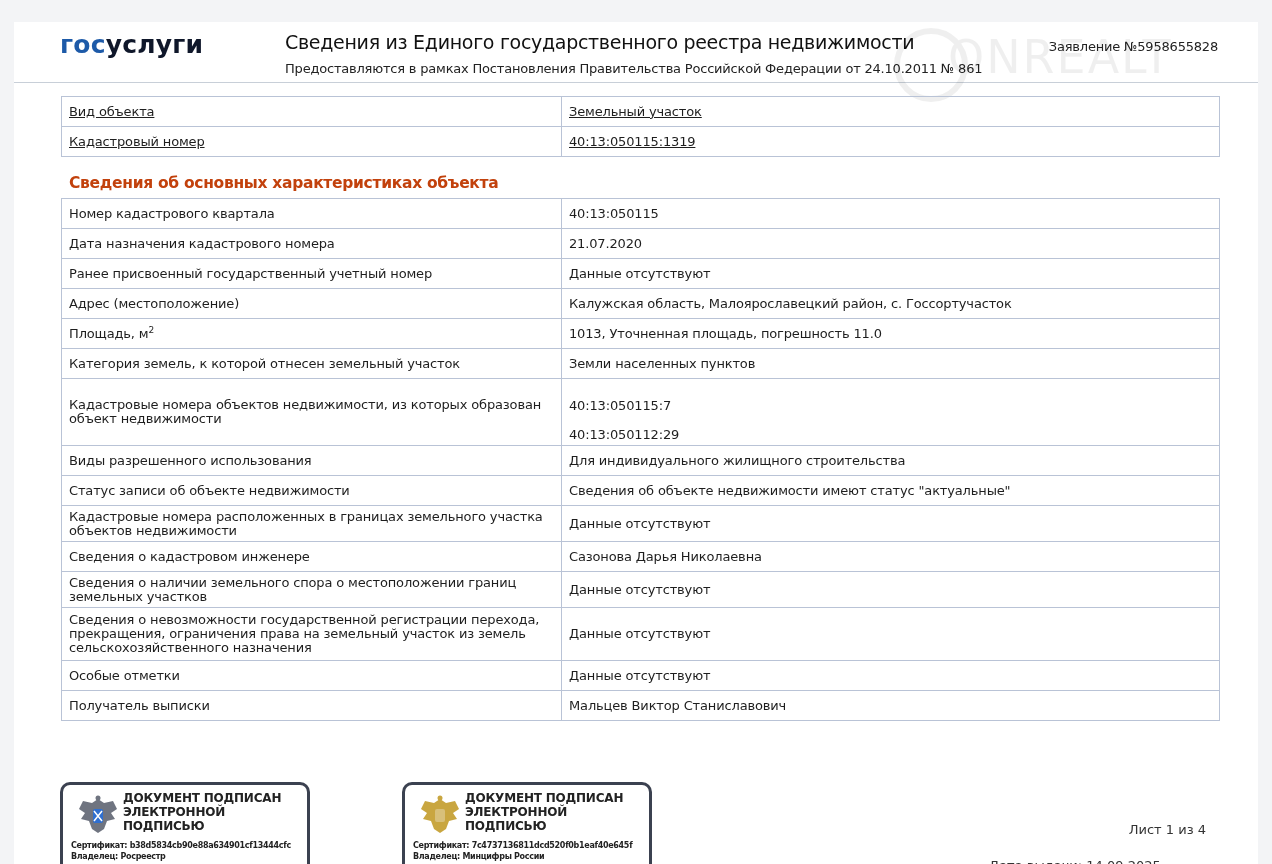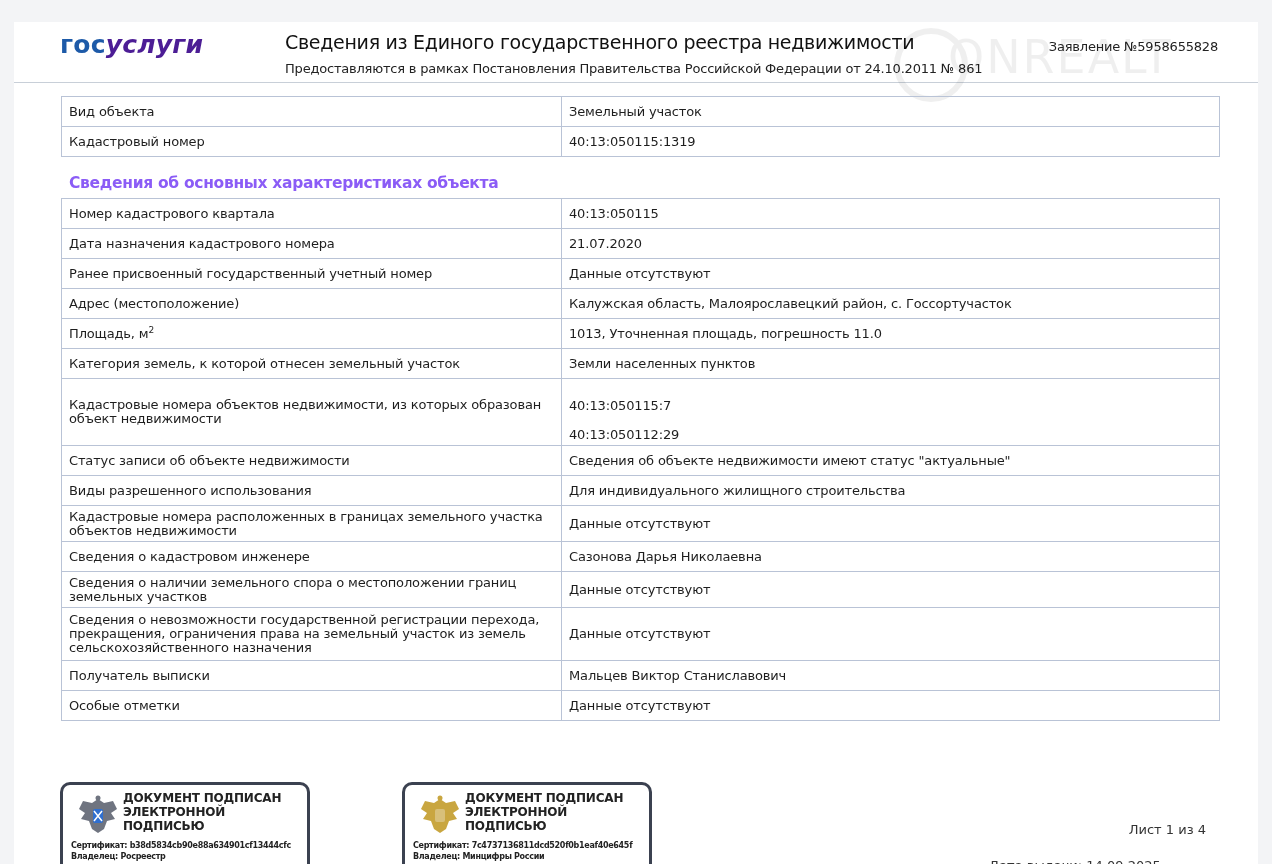--- a/index.html
+++ b/index.html
@@ -17,21 +17,21 @@
   .header {
     position: absolute; left: 0; top: 0; width: 1244px; height: 60px;
     border-bottom: 1px solid #c8cfd8;
   }
   .logo {
     position: absolute; left: 46px; top: 8px;
     font-family: "DejaVu Sans", sans-serif; font-weight: bold; font-size: 25px;
     letter-spacing: 0.2px;
   }
   .logo .gos { color: #0d4cd3; color: #1d5aa8; }
-  .logo .usl { color: #4c1d95; font-style: italic; }
+  .logo .usl { color: #0f172a; }
   .doc-title {
     position: absolute; left: 271px; top: 9px;
     font-size: 19px; font-weight: normal; color: #111;
     letter-spacing: -0.3px;
   }
   .doc-subtitle {
     position: absolute; left: 271px; top: 39px;
     font-size: 13px; color: #222; letter-spacing: -0.2px;
   }
   .app-number {
@@ -58,24 +58,24 @@
   table.grid td {
     border: 1.5px solid #b9c3d6;
     padding: 3px 7px;
     vertical-align: middle;
     line-height: 14px;
     letter-spacing: -0.15px;
   }
   table.grid col.c1 { width: 500px; }
   table.grid col.c2 { width: 658px; }
   .tbl-top { top: 74px; }
-  .tbl-top td { height: 23px; }
+  .tbl-top td { height: 23px; text-decoration: underline; }
   .section-title {
     position: absolute; left: 55px; top: 152px;
-    font-size: 15.5px; font-weight: bold; color: #8b5cf6; letter-spacing: -0.3px;
+    font-size: 15.5px; font-weight: bold; color: #c2410c; letter-spacing: -0.3px;
   }
   .tbl-main { top: 176px; }
   .tbl-main td { height: 23px; }
   .tbl-main tr.r2 td { height: 52px; }
   .tbl-main tr.r2b td { height: 29px; }
   .tbl-main tr.r3 td { height: 46px; }
   .multi-val div { line-height: 14px; margin-top: 17px; }
   .multi-val div + div { margin-top: 15px; }
   sup { font-size: 9px; line-height: 0; }
   .stamp {
@@ -171,50 +171,50 @@
       <td>Земли населенных пунктов</td>
     </tr>
     <tr class="r2">
       <td>Кадастровые номера объектов недвижимости, из которых образован объект недвижимости</td>
       <td class="multi-val">
         <div>40:13:050115:7</div>
         <div>40:13:050112:29</div>
       </td>
     </tr>
     <tr>
+      <td>Виды разрешенного использования</td>
+      <td>Для индивидуального жилищного строительства</td>
+    </tr>
+    <tr>
       <td>Статус записи об объекте недвижимости</td>
       <td>Сведения об объекте недвижимости имеют статус "актуальные"</td>
     </tr>
-    <tr>
-      <td>Виды разрешенного использования</td>
-      <td>Для индивидуального жилищного строительства</td>
-    </tr>
     <tr class="r2b">
       <td>Кадастровые номера расположенных в границах земельного участка объектов недвижимости</td>
       <td>Данные отсутствуют</td>
     </tr>
     <tr>
       <td>Сведения о кадастровом инженере</td>
       <td>Сазонова Дарья Николаевна</td>
     </tr>
     <tr class="r2b">
       <td>Сведения о наличии земельного спора о местоположении границ земельных участков</td>
       <td>Данные отсутствуют</td>
     </tr>
     <tr class="r3">
       <td>Сведения о невозможности государственной регистрации перехода, прекращения, ограничения права на земельный участок из земель сельскохозяйственного назначения</td>
       <td>Данные отсутствуют</td>
     </tr>
     <tr>
+      <td>Особые отметки</td>
+      <td>Данные отсутствуют</td>
+    </tr>
+    <tr>
       <td>Получатель выписки</td>
       <td>Мальцев Виктор Станиславович</td>
-    </tr>
-    <tr>
-      <td>Особые отметки</td>
-      <td>Данные отсутствуют</td>
     </tr>
   </tbody>
     </table>
 
   <div class="stamp stamp1">
     <svg class="emblem" viewBox="0 0 46 46">
       <path d="M23 6 L17 10 L8 8 L4 16 L10 20 L6 26 L14 28 L17 36 L23 40 L29 36 L32 28 L40 26 L36 20 L42 16 L38 8 L29 10 Z" fill="#6f7480"></path>
       <rect x="18" y="16" width="10" height="14" rx="2" fill="#2f6fd0"></rect>
       <path d="M19 18 L27 28 M27 18 L19 28" stroke="#fff" stroke-width="1.5"></path>
       <circle cx="23" cy="5" r="2.5" fill="#6f7480"></circle>

